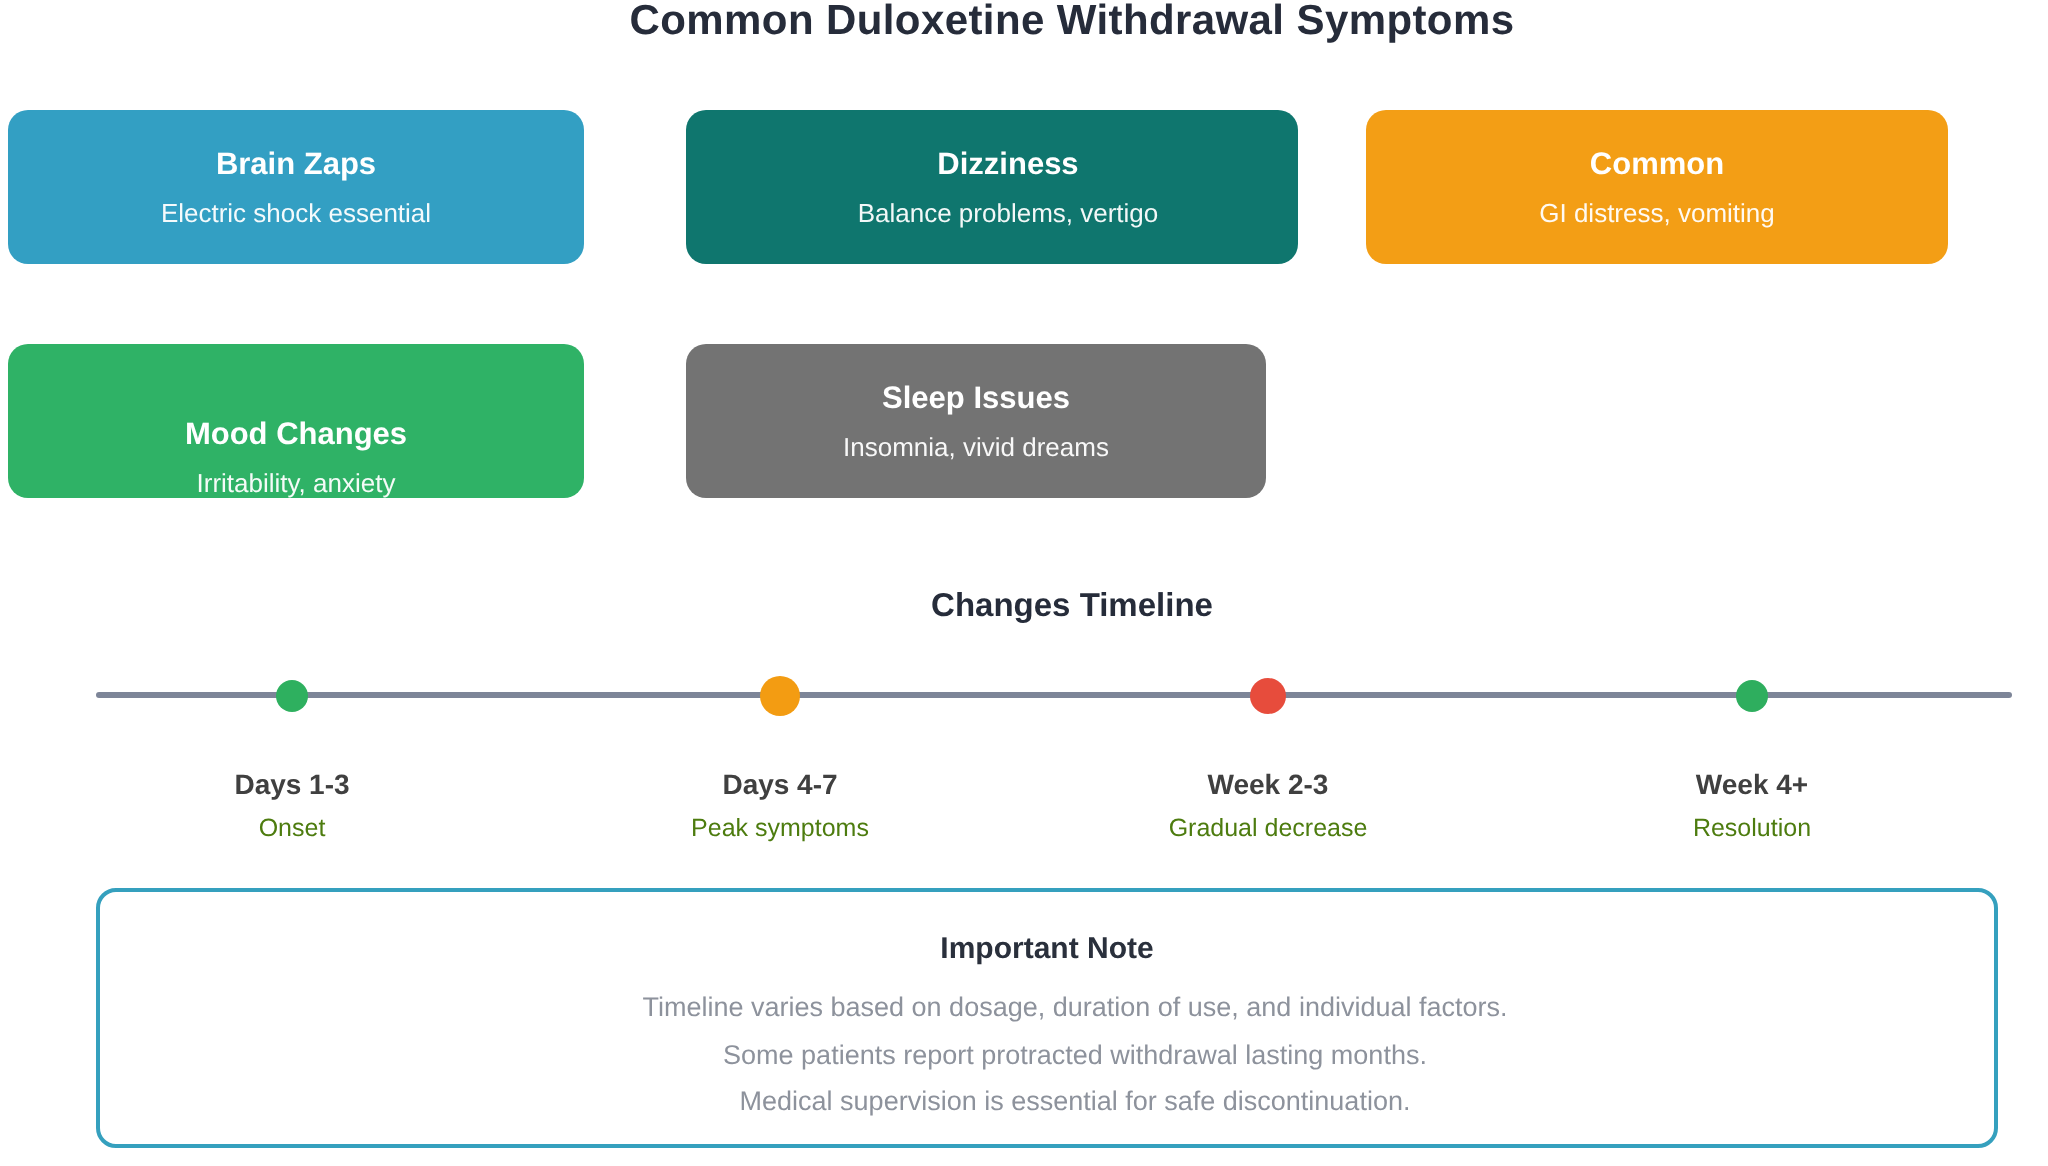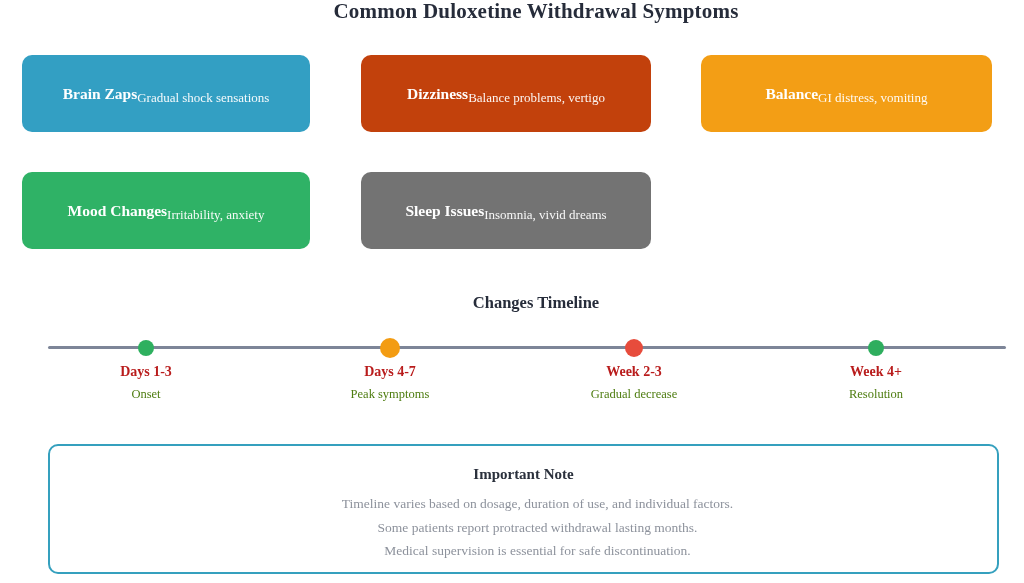--- a/index.html
+++ b/index.html
@@ -1,32 +1,32 @@
 <!DOCTYPE html>
 <html><head>
 <meta charset="utf-8">
 <style>
   html,body{margin:0;padding:0;background:#ffffff;}
   .canvas{
     position:relative;
     width:1024px;height:583px;
     background:#ffffff;
-    font-family:Liberation Serif, serif;
+    font-family:Liberation Sans, sans-serif;
     overflow:hidden;
   }
   .page-title{
     position:absolute;top:-3px;left:48px;right:0;
     margin:0;text-align:center;
     font-size:21px;font-weight:bold;color:#262c3a;
     line-height:28px;letter-spacing:0.2px;
   }
   .card{
     position:absolute;height:77px;border-radius:10px;
-    display:flex;flex-direction:row;align-items:center;justify-content:center;
-    color:#ffffff;text-align:center;margin-left:18px;
+    display:flex;flex-direction:column;align-items:center;justify-content:center;
+    color:#ffffff;text-align:center;
   }
   .card-title{font-size:15.5px;font-weight:bold;line-height:18px;}
   .card-sub{font-size:13px;margin-top:7px;color:rgba(255,255,255,0.95);line-height:15px;}
   .card-pos-0{left:4px;  top:55px; width:288px;}
   .card-pos-1{left:343px;top:55px; width:290px;}
   .card-pos-2{left:683px;top:55px; width:291px;}
   .card-pos-3{left:4px;  top:172px;width:288px;}
   .card-pos-4{left:343px;top:172px;width:290px;}
   .card-pos-5{left:683px;top:172px;width:291px;}
   .section-heading{
@@ -40,51 +40,51 @@
   .tl-dot{position:absolute;border-radius:50%;}
   .tl-dot-0{left:138px;top:340px;width:16px;height:16px;}
   .tl-dot-1{left:380px;top:338px;width:20px;height:20px;}
   .tl-dot-2{left:625px;top:339px;width:18px;height:18px;}
   .tl-dot-3{left:868px;top:340px;width:16px;height:16px;}
   .tl-label{position:absolute;top:364px;width:170px;text-align:center;}
   .tl-label-0{left:61px;}
   .tl-label-1{left:305px;}
   .tl-label-2{left:549px;}
   .tl-label-3{left:791px;}
-  .tl-label-main{font-size:14px;font-weight:bold;color:#b91c1c;line-height:16px;}
+  .tl-label-main{font-size:14px;font-weight:bold;color:#404040;line-height:16px;margin-top:20px;}
   .tl-label-sub{font-size:12.5px;color:#4d7c0f;margin-top:7px;line-height:14px;}
   .note{
     position:absolute;left:48px;top:444px;width:951px;height:130px;
     border:2px solid #35a0be;border-radius:10px;background:#ffffff;
     text-align:center;box-sizing:border-box;
   }
   .note-title{margin-top:20px;font-size:15px;font-weight:bold;color:#2a303c;line-height:17px;}
   .note-line{margin-top:9.5px;font-size:13.5px;color:#8d929c;line-height:14px;margin-left:28px;}
   .note-line.first{margin-top:14px;}
 </style>
 </head>
 <body>
 
 <div class="canvas">
 
   <h1 class="page-title">Common Duloxetine Withdrawal Symptoms</h1>
 
   <div class="card card-pos-0" style="background-color: rgb(51, 159, 195);">
     <div class="card-title">Brain Zaps</div>
-    <div class="card-sub">Gradual shock sensations</div>
+    <div class="card-sub">Electric shock essential</div>
   </div>
-  <div class="card card-pos-1" style="background-color: #c2410c;">
+  <div class="card card-pos-1" style="background-color: #0f766e; padding-left: 16px;">
     <div class="card-title">Dizziness</div>
     <div class="card-sub">Balance problems, vertigo</div>
   </div>
   <div class="card card-pos-2" style="background-color: rgb(243, 158, 21);">
-    <div class="card-title">Balance</div>
+    <div class="card-title">Common</div>
     <div class="card-sub">GI distress, vomiting</div>
   </div>
-  <div class="card card-pos-3" style="background-color: rgb(47, 178, 102);">
+  <div class="card card-pos-3" style="background-color: rgb(47, 178, 102); justify-content: flex-end;">
     <div class="card-title">Mood Changes</div>
     <div class="card-sub">Irritability, anxiety</div>
   </div>
   <div class="card card-pos-4" style="background-color: #737373;">
     <div class="card-title">Sleep Issues</div>
     <div class="card-sub">Insomnia, vivid dreams</div>
   </div>
 
   <h2 class="section-heading">Changes Timeline</h2>
 

